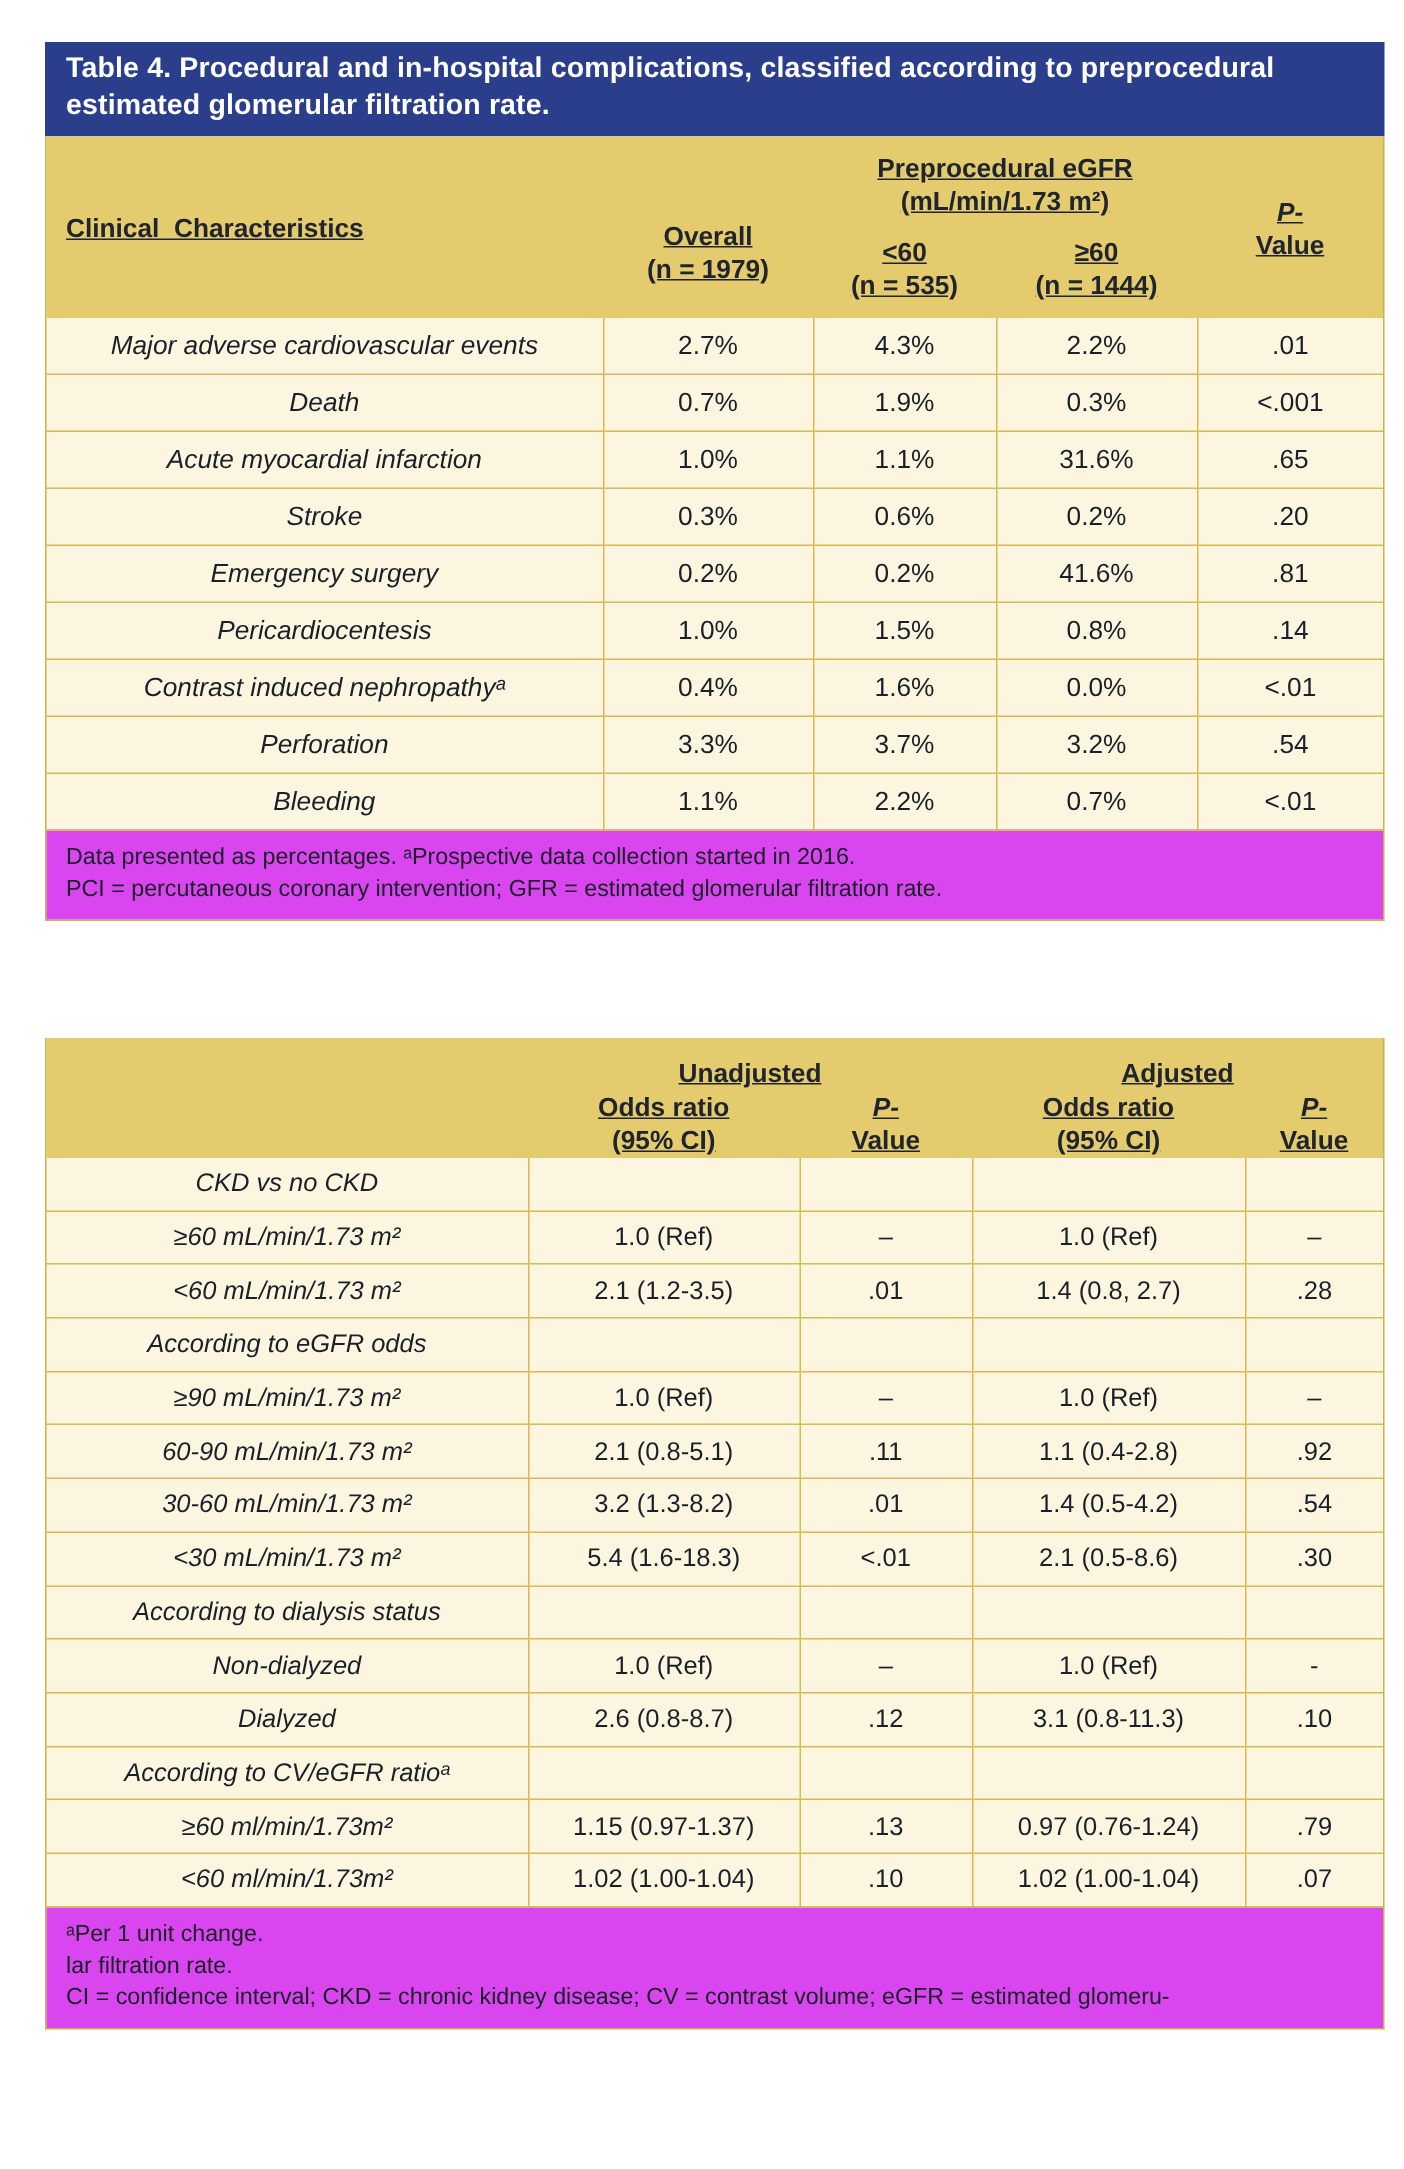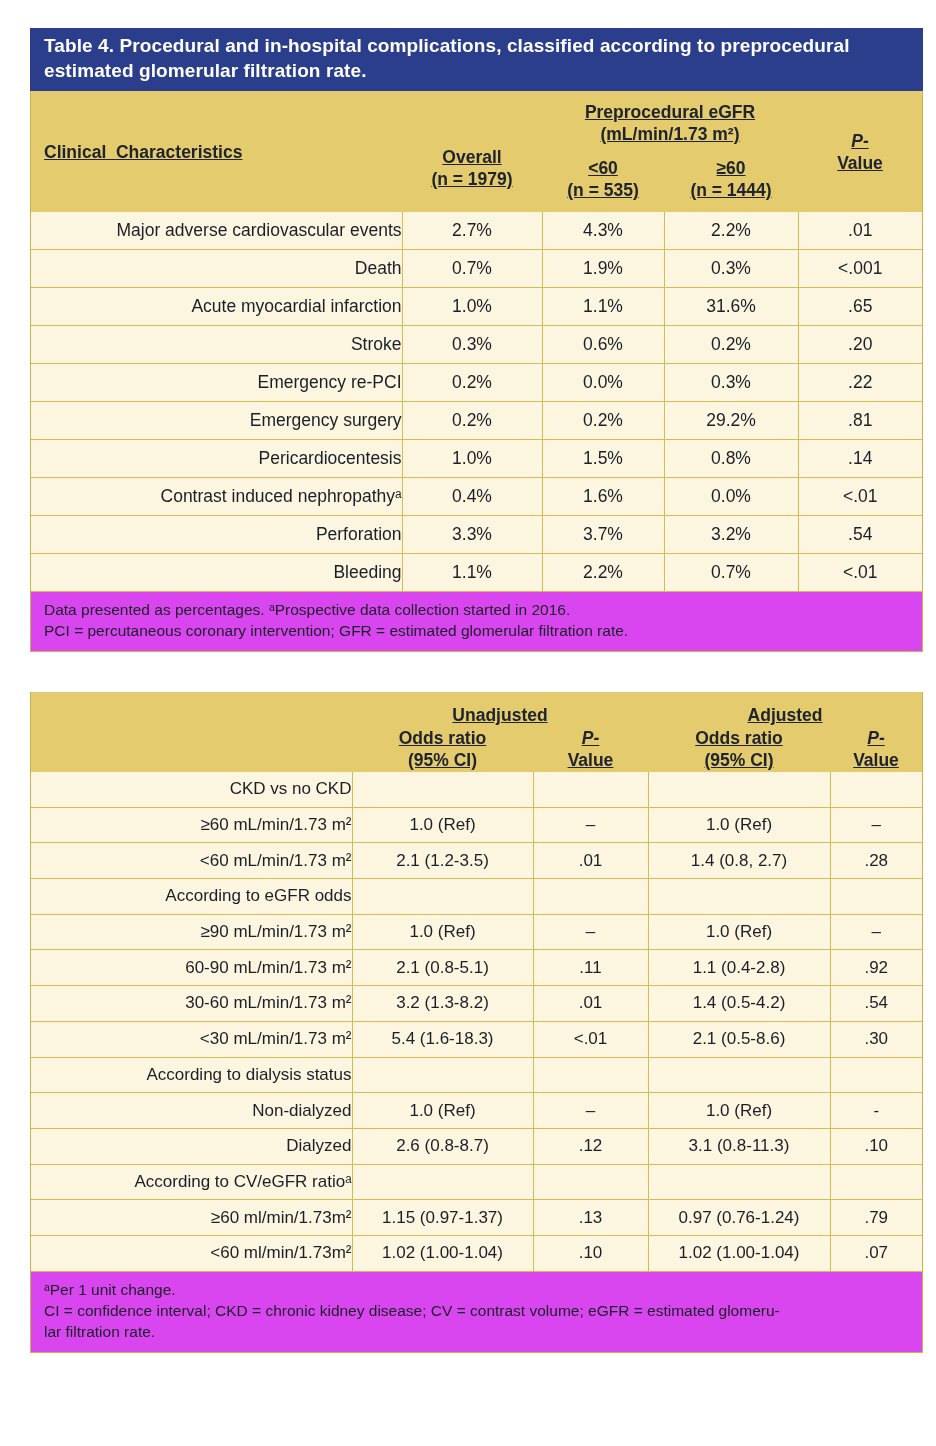--- a/index.html
+++ b/index.html
@@ -48,21 +48,21 @@
   .p-it { font-style:italic; }
 
   
   table.body { border-collapse:collapse; table-layout:fixed; width:100%; border:hidden; }
   table.body td {
     border:1.2px solid #d6ba52; padding:0; font-size:17.5px;
     color:#1b1f27; background:#fcf5e0; overflow:hidden;
   }
   #t4 table.body td { height:37px; }
   #t5 table.body td { height:34.7px; font-size:17px; }
-  td.lbl { text-align:right; padding-left:13px; }
+  td.lbl { text-align:center; padding-left:13px;font-style:italic; }
   td.ind { padding-left:29px; }
   td.val { text-align:center; }
 
   .footnote {
     border-top:1.5px solid #d6ba52; background:#d946ef;
     padding:7px 14px 10px 13px; font-size:15.5px; line-height:21px;
   }
 </style>
 </head>
 <body>
@@ -126,31 +126,24 @@
           <td class="val">.65</td>
         </tr>
         <tr>
           <td class="lbl ind">Stroke</td>
           <td class="val">0.3%</td>
           <td class="val">0.6%</td>
           <td class="val">0.2%</td>
           <td class="val">.20</td>
         </tr>
         <tr>
-          <td class="lbl ind">Emergency re-PCI</td>
-          <td class="val">0.2%</td>
-          <td class="val">0.0%</td>
-          <td class="val">0.3%</td>
-          <td class="val">.22</td>
-        </tr>
-        <tr>
           <td class="lbl ind">Emergency surgery</td>
           <td class="val">0.2%</td>
           <td class="val">0.2%</td>
-          <td class="val">29.2%</td>
+          <td class="val">41.6%</td>
           <td class="val">.81</td>
         </tr>
         <tr>
           <td class="lbl ind">Pericardiocentesis</td>
           <td class="val">1.0%</td>
           <td class="val">1.5%</td>
           <td class="val">0.8%</td>
           <td class="val">.14</td>
         </tr>
         <tr>
@@ -309,19 +302,19 @@
           <td class="lbl ind">&lt;60 ml/min/1.73m²</td>
           <td class="val">1.02 (1.00-1.04)</td>
           <td class="val">.10</td>
           <td class="val">1.02 (1.00-1.04)</td>
           <td class="val">.07</td>
         </tr>
       </tbody>
         </table>
       <div class="footnote">
         <div>ᵃPer 1 unit change.</div>
+        <div>lar filtration rate.</div>
         <div>CI = confidence interval; CKD = chronic kidney disease; CV = contrast volume; eGFR = estimated glomeru-</div>
-        <div>lar filtration rate.</div>
       </div>
     </div>
   </div>
 
 </div>
 
 </body></html>

